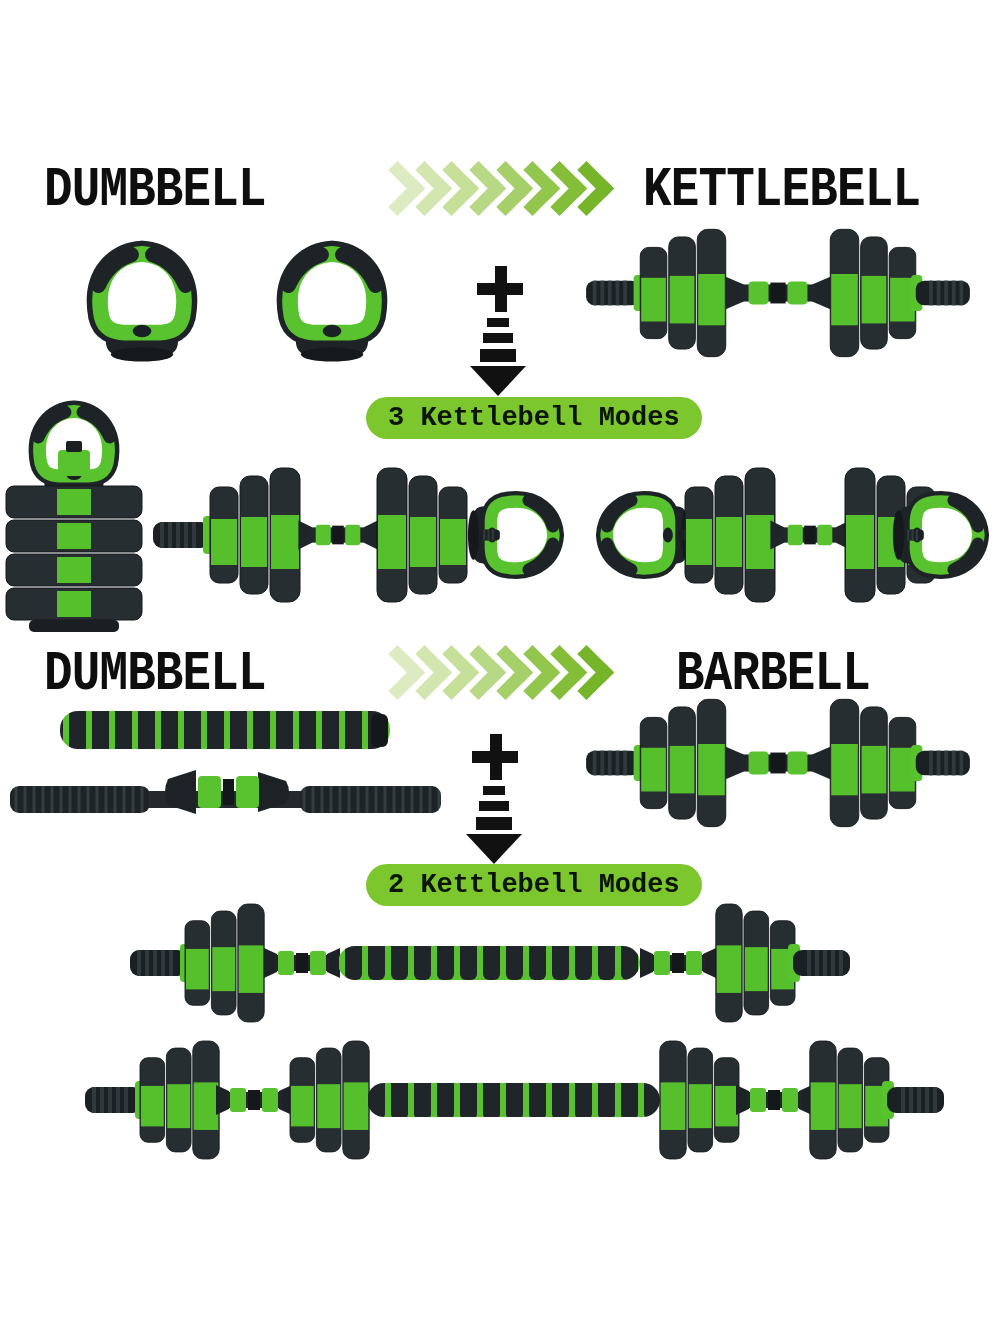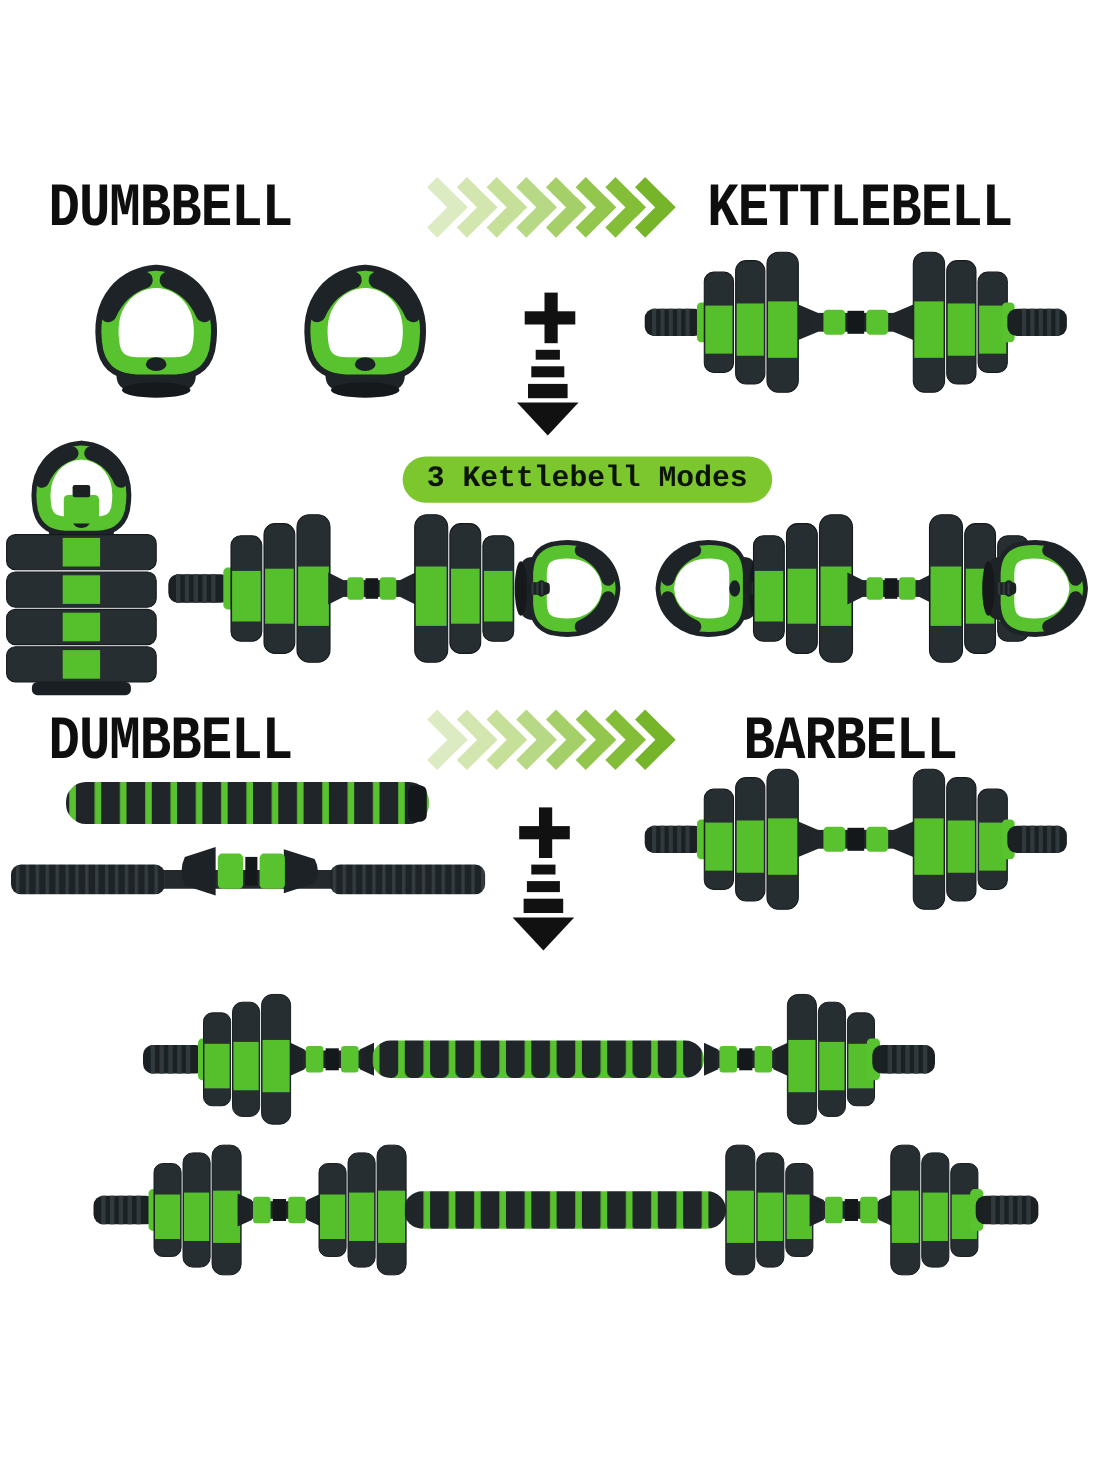--- a/index.html
+++ b/index.html
@@ -14,21 +14,21 @@
   .chevrow{position:absolute;display:flex;align-items:center;height:60px;}
   .chev{
     display:inline-block;width:26px;height:26px;
     border-top:13px solid #9c3;border-right:13px solid #9c3;
     transform:rotate(45deg);margin-left:-12px;
   }
   .chev:first-child{margin-left:0;}
   .pill{
     position:absolute;height:42px;border-radius:22px;background:#7cc62e;
     display:flex;align-items:center;justify-content:center;
-    font-weight:700;font-size:27px;color:#0c1405;white-space:nowrap;padding:0 22px;margin-top:18px;
+    font-weight:700;font-size:27px;color:#0c1405;white-space:nowrap;padding:0 22px;
   }
   .plus{position:absolute;width:46px;height:46px;}
   .plus .pv{position:absolute;left:18px;top:0;width:12px;height:46px;background:#111;}
   .plus .ph{position:absolute;left:0;top:17px;width:46px;height:12px;background:#111;}
   .darrow{position:absolute;display:flex;flex-direction:column;align-items:center;}
   .darrow .d1{width:22px;height:9px;background:#111;margin-bottom:6px;}
   .darrow .d2{width:30px;height:10px;background:#111;margin-bottom:6px;}
   .darrow .d3{width:36px;height:13px;background:#111;margin-bottom:4px;}
   .darrow .tri{width:0;height:0;border-left:28px solid transparent;border-right:28px solid transparent;border-top:30px solid #111;}
   svg{position:absolute;left:0;top:0;}
@@ -252,14 +252,15 @@
     <div class="pv"></div>
       <div class="ph"></div>
   </div>
   <div class="darrow" style="left:466px;top:786px;width:56px;">
     <div class="d1"></div>
       <div class="d2"></div>
       <div class="d3"></div>
       <div class="tri"></div>
   </div>
 
+  <div class="pill" style="left:366px;top:864px;">2 Kettlebell Modes</div>
 
 </div>
 
 </body></html>

